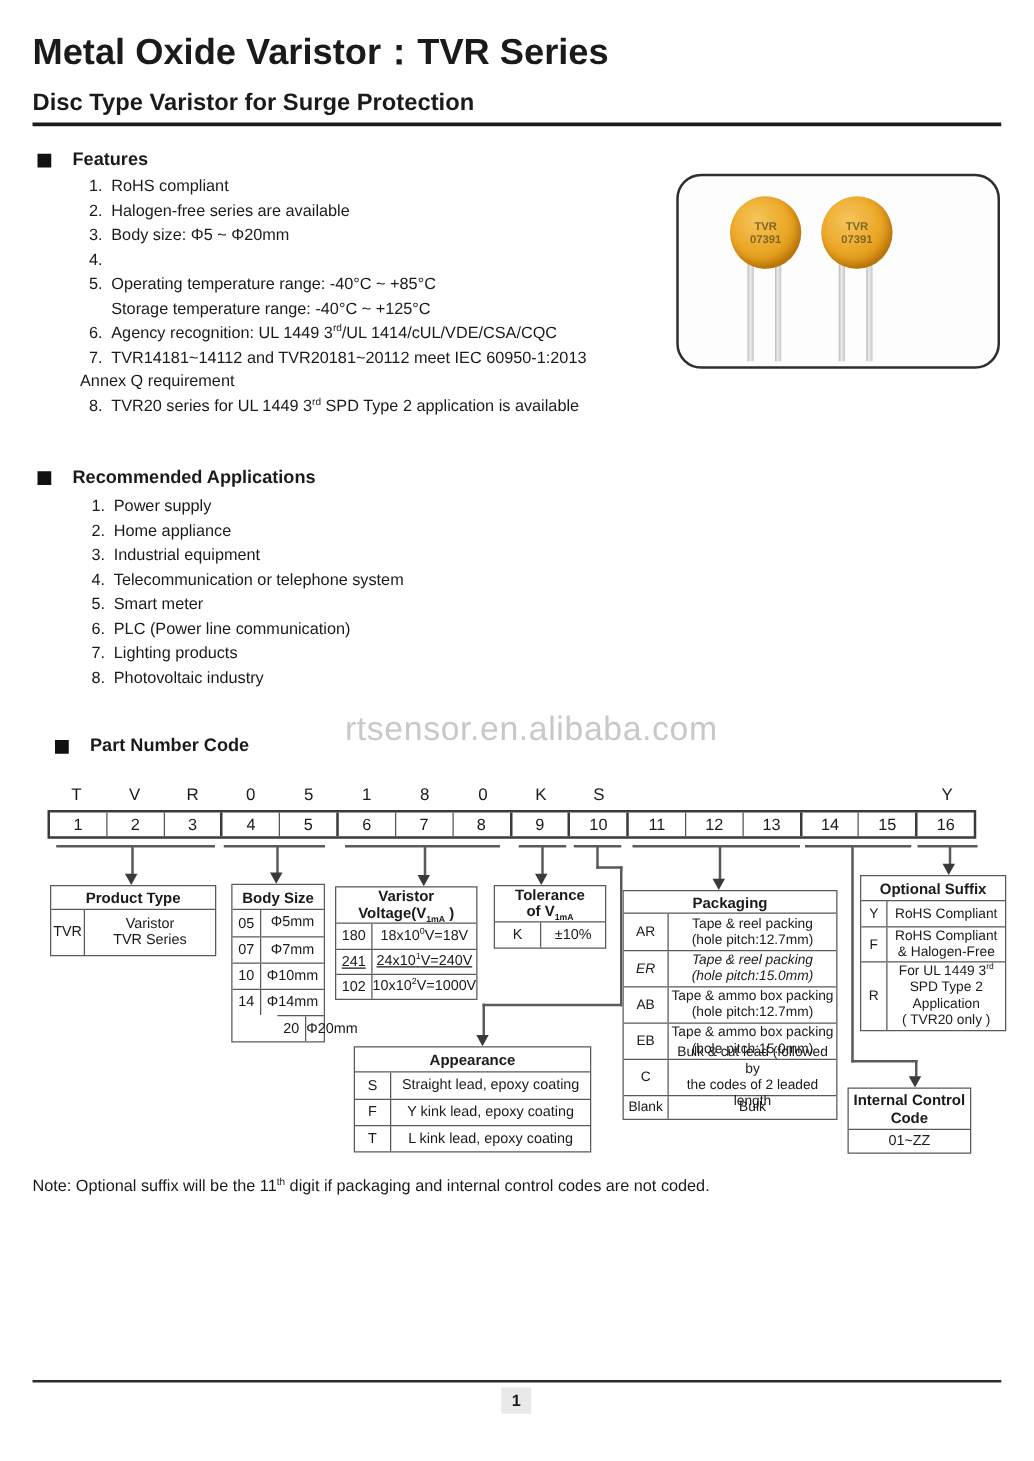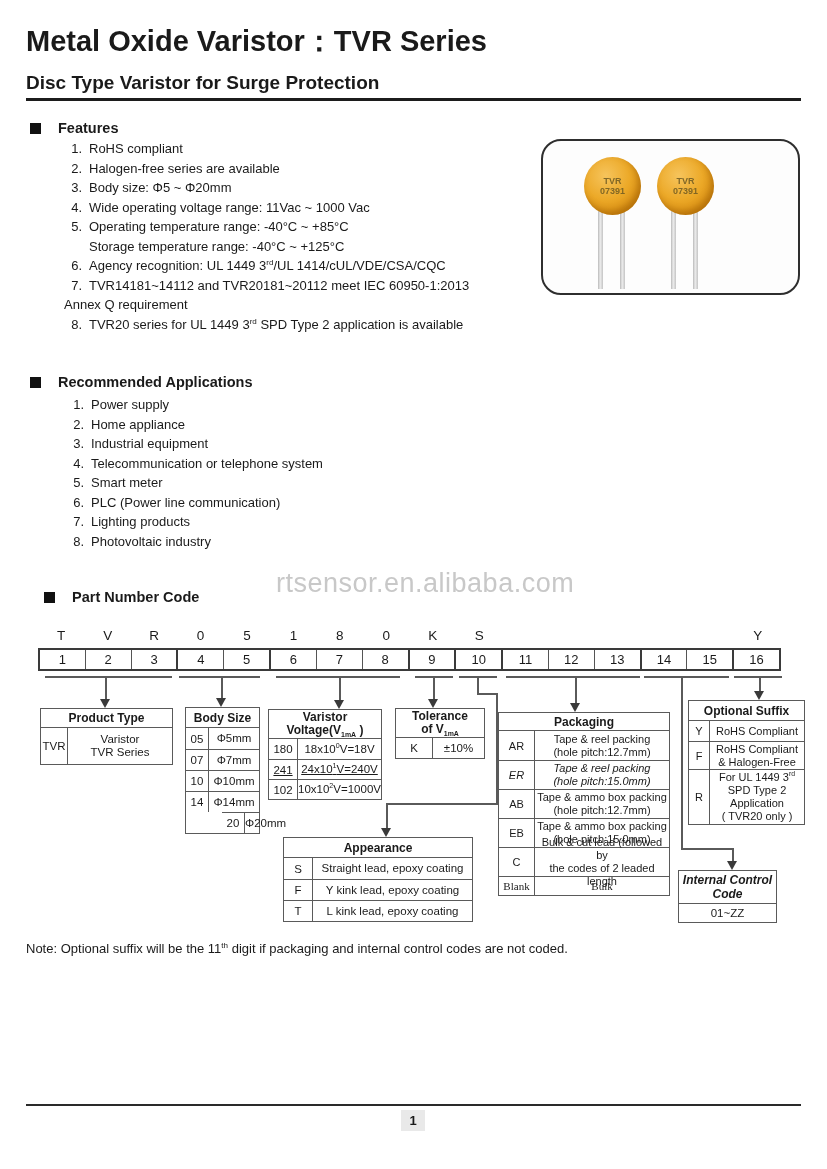--- a/index.html
+++ b/index.html
@@ -96,21 +96,20 @@
     <div class="li">
         <span class="num">2.</span>
         <span class="txt"><span>Halogen-free series are available</span><sup></sup><span></span></span>
       </div>
     <div class="li">
         <span class="num">3.</span>
         <span class="txt"><span>Body size: Φ5 ~ Φ20mm</span><sup></sup><span></span></span>
       </div>
     <div class="li">
         <span class="num">4.</span>
-        <span class="txt"><span>Wide operating voltage range: 11Vac ~ 1000 Vac</span><sup></sup><span></span></span>
       </div>
     <div class="li">
         <span class="num">5.</span>
         <span class="txt"><span>Operating temperature range: -40°C ~ +85°C</span><sup></sup><span></span></span>
       </div>
     <div class="li">
         <span class="num"></span>
         <span class="txt"><span>Storage temperature range: -40°C ~ +125°C</span><sup></sup><span></span></span>
       </div>
     <div class="li">
@@ -380,21 +379,21 @@
           <div>(hole pitch:15.0mm)</div>
         </div>
       </div>
     <div class="bx-row" style="height:29px;">
         <div class="bx-code" style="width:36px;">C</div>
         <div class="bx-desc">
           <div>Bulk &amp; cut lead (followed by</div>
           <div>the codes of 2 leaded length</div>
         </div>
       </div>
-    <div class="bx-row" style="height:19px;font-family:Liberation Serif, serif;">
+    <div class="bx-row" style="height:19px;">
         <div class="bx-code" style="width:36px;">Blank</div>
         <div class="bx-desc">
           <div>Bulk</div>
         </div>
       </div>
   </div>
 
   <div class="pnbox" style="left:688px; top:700px; width:117px; font-size:11px;">
     <div class="bx-title" style="height:20px;">Optional Suffix</div>
     <div class="bx-row" style="height:20px;">
@@ -437,21 +436,21 @@
       </div>
     <div class="bx-row" style="height:21px;">
         <div class="bx-code" style="width:29px;">T</div>
         <div class="bx-desc">
           <div>L kink lead, epoxy coating</div>
         </div>
       </div>
   </div>
 
   <div class="pnbox" style="left:678px; top:870px; width:99px;">
-    <div class="bx-title" style="height:33px; line-height:14px;font-style:italic;">
+    <div class="bx-title" style="height:33px; line-height:14px;">
       <div>Internal Control</div>
       <div>Code</div>
     </div>
     <div class="bx-row" style="height:18px;">
         <div class="bx-desc">
           <div>01~ZZ</div>
         </div>
       </div>
   </div>
 

